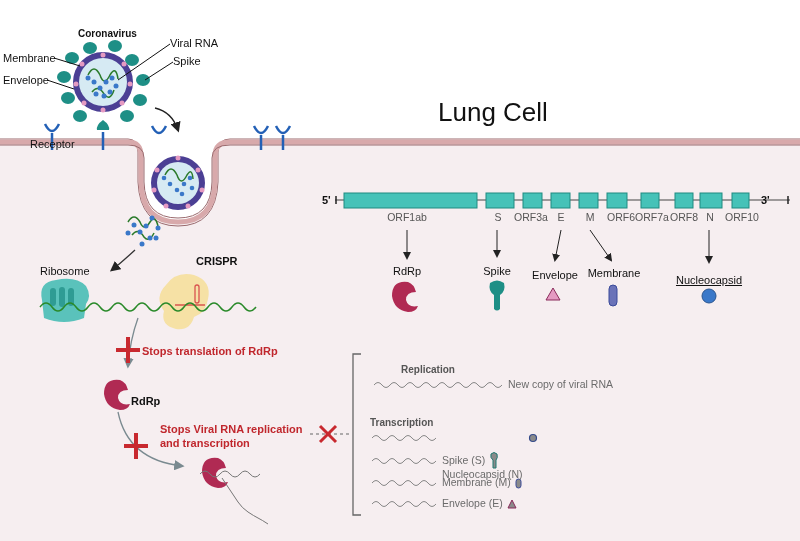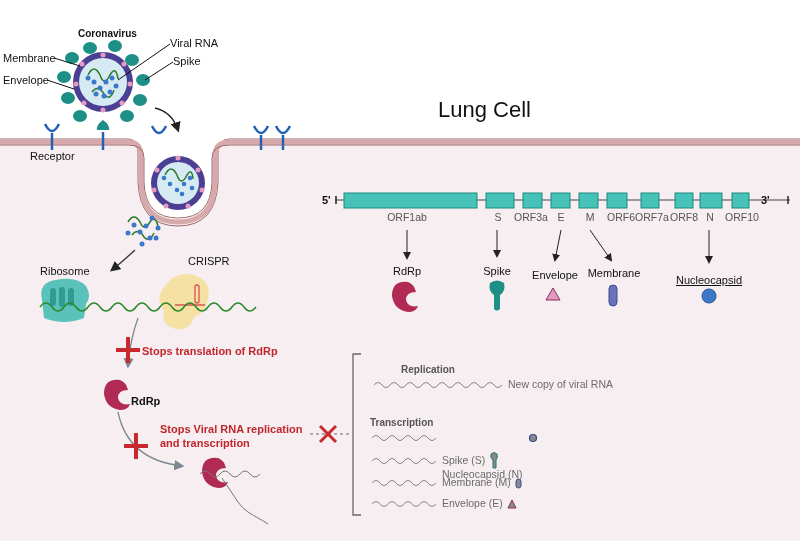--- a/index.html
+++ b/index.html
@@ -211,31 +211,31 @@
     <line x1="709" y1="230" x2="709" y2="262" marker-end="url(#arrBlack)"></line>
   </g>
 
   <path d="M408,282 q-16,-2 -16,14 q2,14 16,16 q8,0 10,-6 q-10,2 -12,-6 q0,-8 10,-8 q-2,-8 -8,-10z" fill="#b02a53"></path>
   <path d="M490,283 q7,-5 14,0 q2,8 -4,12 l0,14 q-3,3 -6,0 l0,-14 q-6,-4 -4,-12z" fill="#1e8f86"></path>
   <path d="M546,300 l7,-12 l7,12z" fill="#e59ac2" stroke="#8a2a5a" stroke-width="1"></path>
   <rect x="609" y="285" width="8" height="21" rx="4" fill="#6a72b8" stroke="#3a4a9a" stroke-width="1"></rect>
   <circle cx="709" cy="296" r="7" fill="#3a78c9" stroke="#2a558f" stroke-width="1"></circle>
 </svg>
 
-<div class="lbl" style="left:438px;top:99px;font-size:22px;">Lung Cell</div>
+<div class="lbl" style="left:438px;top:99px;font-size:26px;">Lung Cell</div>
 
 <div class="lbl bold" style="left:78px;top:29px;font-size:10px;">Coronavirus</div>
 <div class="lbl" style="left:3px;top:53px;">Membrane</div>
 <div class="lbl" style="left:3px;top:75px;">Envelope</div>
 <div class="lbl" style="left:170px;top:38px;">Viral RNA</div>
 <div class="lbl" style="left:173px;top:56px;">Spike</div>
-<div class="lbl" style="left:30px;top:151px;">Receptor</div>
+<div class="lbl" style="left:30px;top:139px;">Receptor</div>
 
 <div class="lbl" style="left:40px;top:266px;">Ribosome</div>
-<div class="lbl" style="left:188px;top:256px;">CRISPR</div>
+<div class="lbl" style="left:196px;top:256px;font-weight:bold;">CRISPR</div>
 
 <div class="lbl red" style="left:142px;top:346px;">Stops translation of RdRp</div>
 <div class="lbl bold" style="left:131px;top:396px;">RdRp</div>
 <div class="lbl red" style="left:160px;top:424px;">Stops Viral RNA replication</div>
 <div class="lbl red" style="left:160px;top:438px;">and transcription</div>
 
 <div class="lbl bold" style="left:322px;top:195px;">5'</div>
 <div class="lbl bold" style="left:761px;top:195px;">3'</div>
 <div id="orf-labels">
       <div class="orf" style="left: 407px; top: 212px;">ORF1ab</div>

